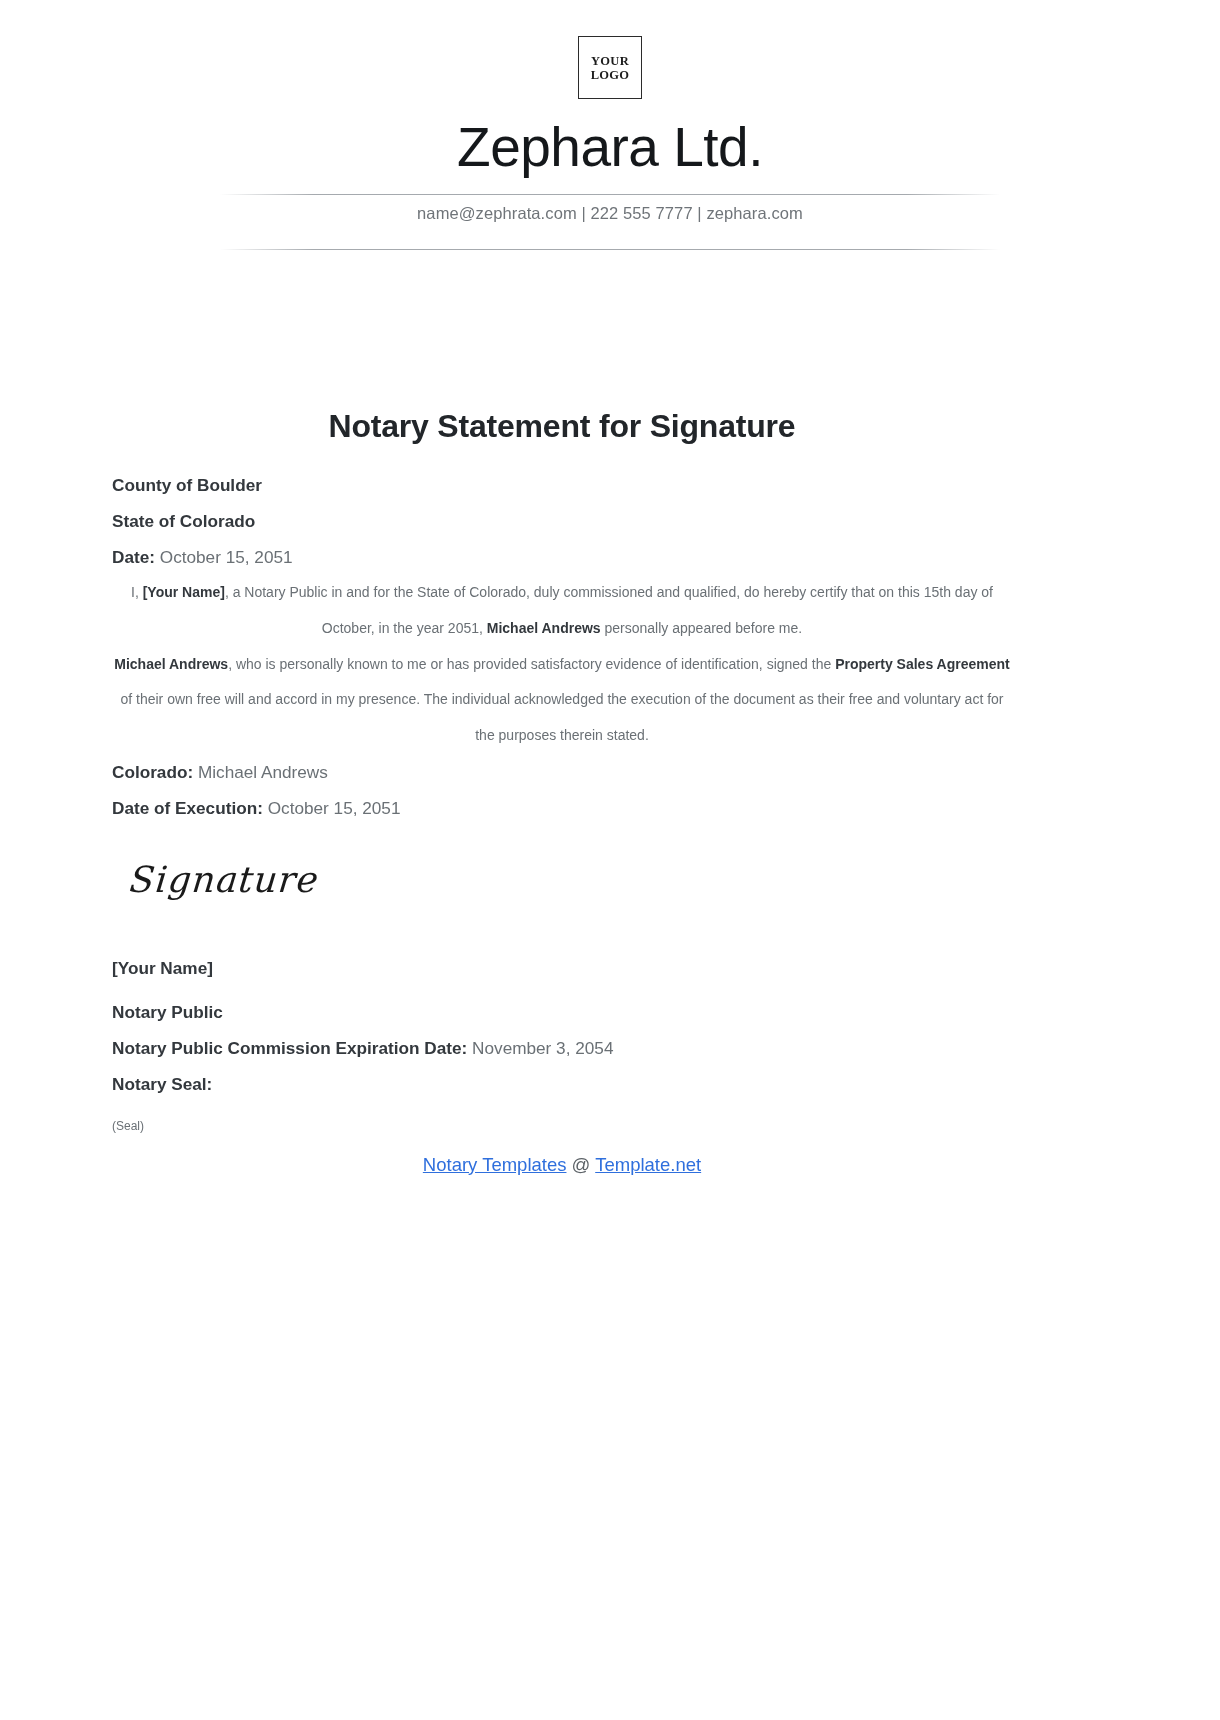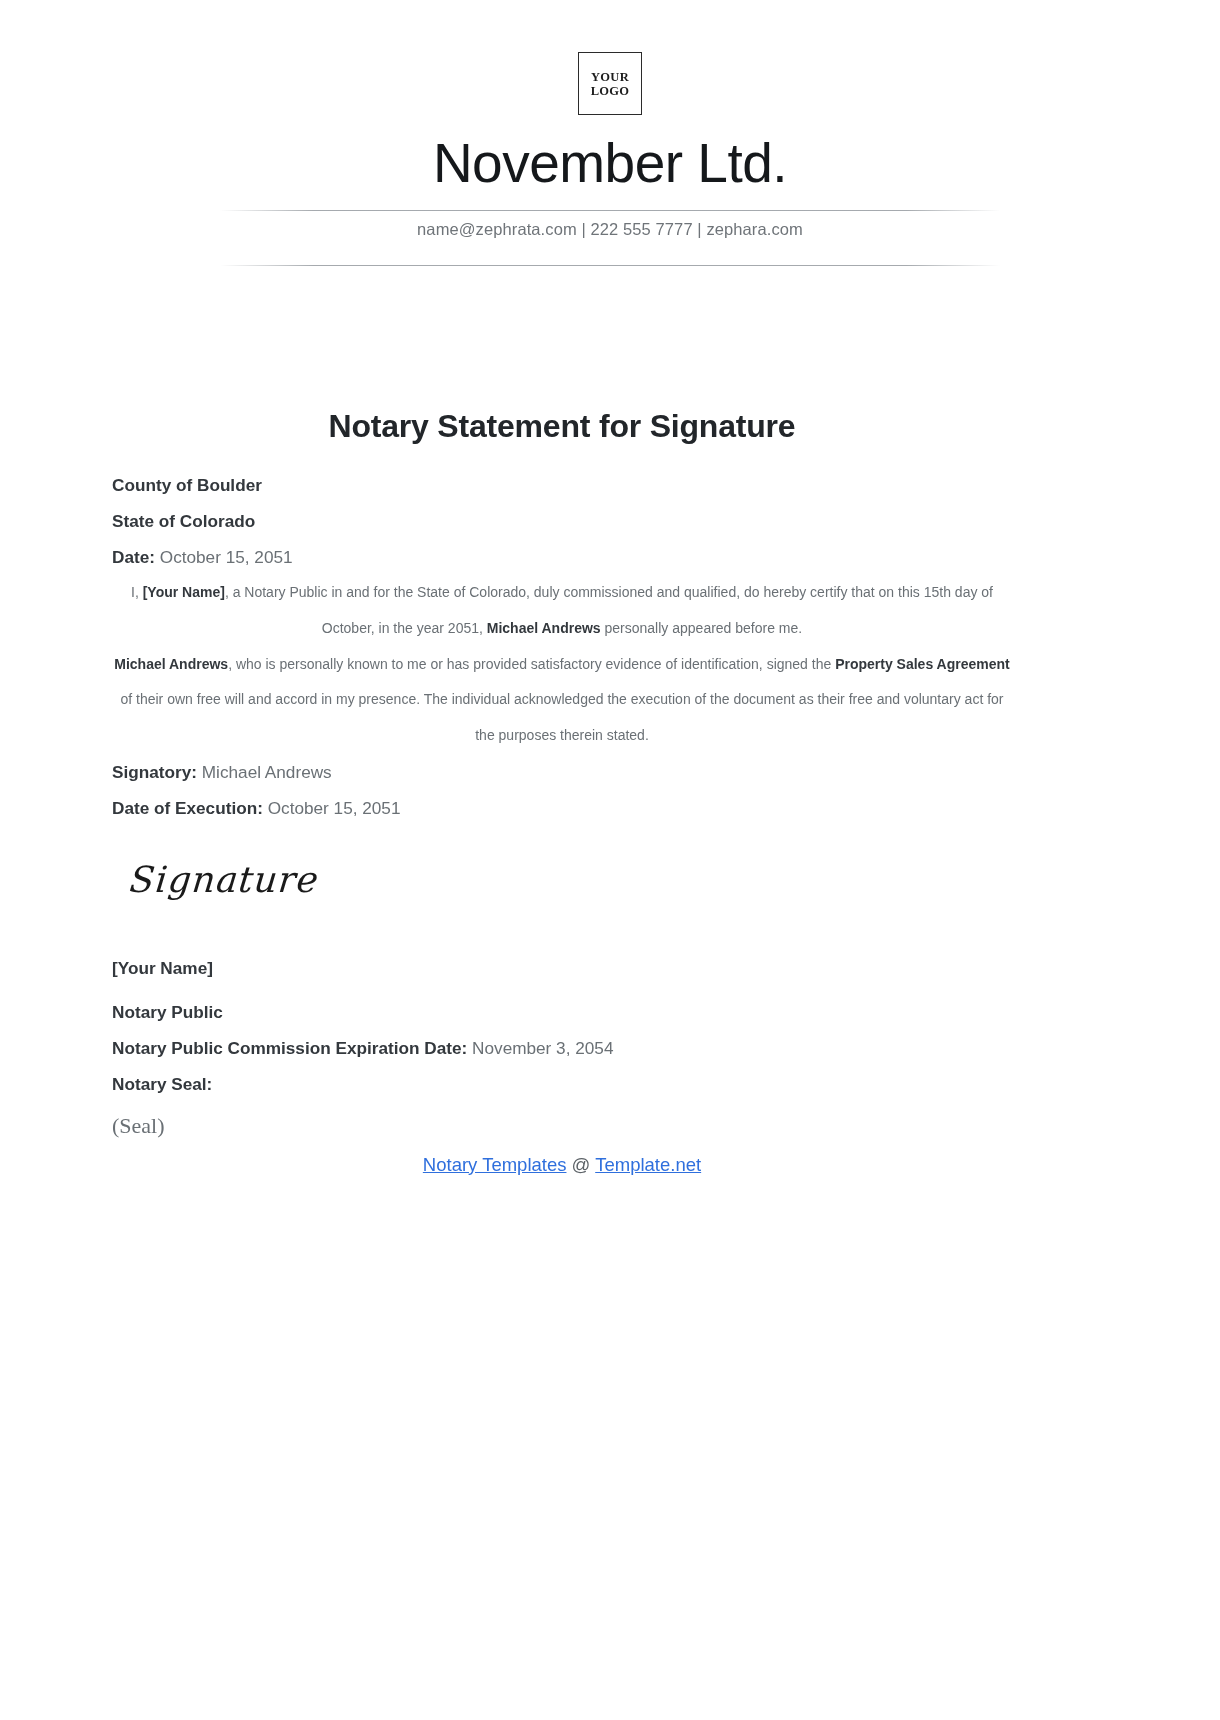--- a/index.html
+++ b/index.html
@@ -17,21 +17,21 @@
 
   .page {
     position: relative;
     width: 1220px;
     height: 1720px;
     box-sizing: border-box;
   }
 
   
   .letterhead {
-    padding-top: 52px;
+    padding-top: 36px;
     text-align: center;
   }
   .logo-box {
     width: 64px;
     height: 63px;
     margin: 0 auto;
     border: 1px solid #2b2b2b;
     box-sizing: border-box;
     display: flex;
     flex-direction: column;
@@ -121,25 +121,24 @@
 
   .block-gap { height: 52px; }
 
   .footer-line {
     font-size: 17.2px;
     line-height: 36px;
     color: #6a7075;
     margin: 0;
   }
   .seal-note {
-    font-size: 22px;
+    font-size: 12px;
     line-height: 36px;
     color: #6a7075;
     margin: 6px 0 0 0;
-    font-family: Liberation Serif, serif;
   }
 
   .template-credit {
     text-align: center;
     font-size: 18.5px;
     margin-top: 10px;
     color: #5d6368;
   }
   .template-credit a {
     color: #2f6fdd;
@@ -151,21 +150,21 @@
 
 <div class="page">
 
   <div class="letterhead">
 
     <div class="logo-box">
       <div class="logo-line">YOUR</div>
       <div class="logo-line">LOGO</div>
     </div>
 
-    <div class="company-name">November Ltd.</div>
+    <div class="company-name">Zephara Ltd.</div>
 
     <div class="rule top"></div>
 
     <div class="contact-line">name@zephrata.com | 222 555 7777 | zephara.com</div>
 
     <div class="rule bottom"></div>
   </div>
 
   <div class="content">
 
@@ -187,21 +186,21 @@
     <p class="para">
       <span>I, </span><span class="b">[Your Name]</span><span>, a Notary Public in and for the State of Colorado, duly commissioned and qualified, do hereby certify that on this 15th day of October, in the year 2051, </span><span class="b">Michael Andrews</span><span> personally appeared before me.</span>
     </p>
 
     <p class="para">
       <span class="b">Michael Andrews</span><span>, who is personally known to me or has provided satisfactory evidence of identification, signed the </span><span class="b">Property Sales Agreement</span><span> of their own free will and accord in my presence. The individual acknowledged the execution of the document as their free and voluntary act for the purposes therein stated.</span>
     </p>
 
 
     <p class="line">
-      <span class="b">Signatory:</span>
+      <span class="b">Colorado:</span>
       <span>Michael Andrews</span>
     </p>
 
     <p class="line">
       <span class="b">Date of Execution:</span>
       <span>October 15, 2051</span>
     </p>
 
     <div>
       <span class="sig-script">Signature</span>

